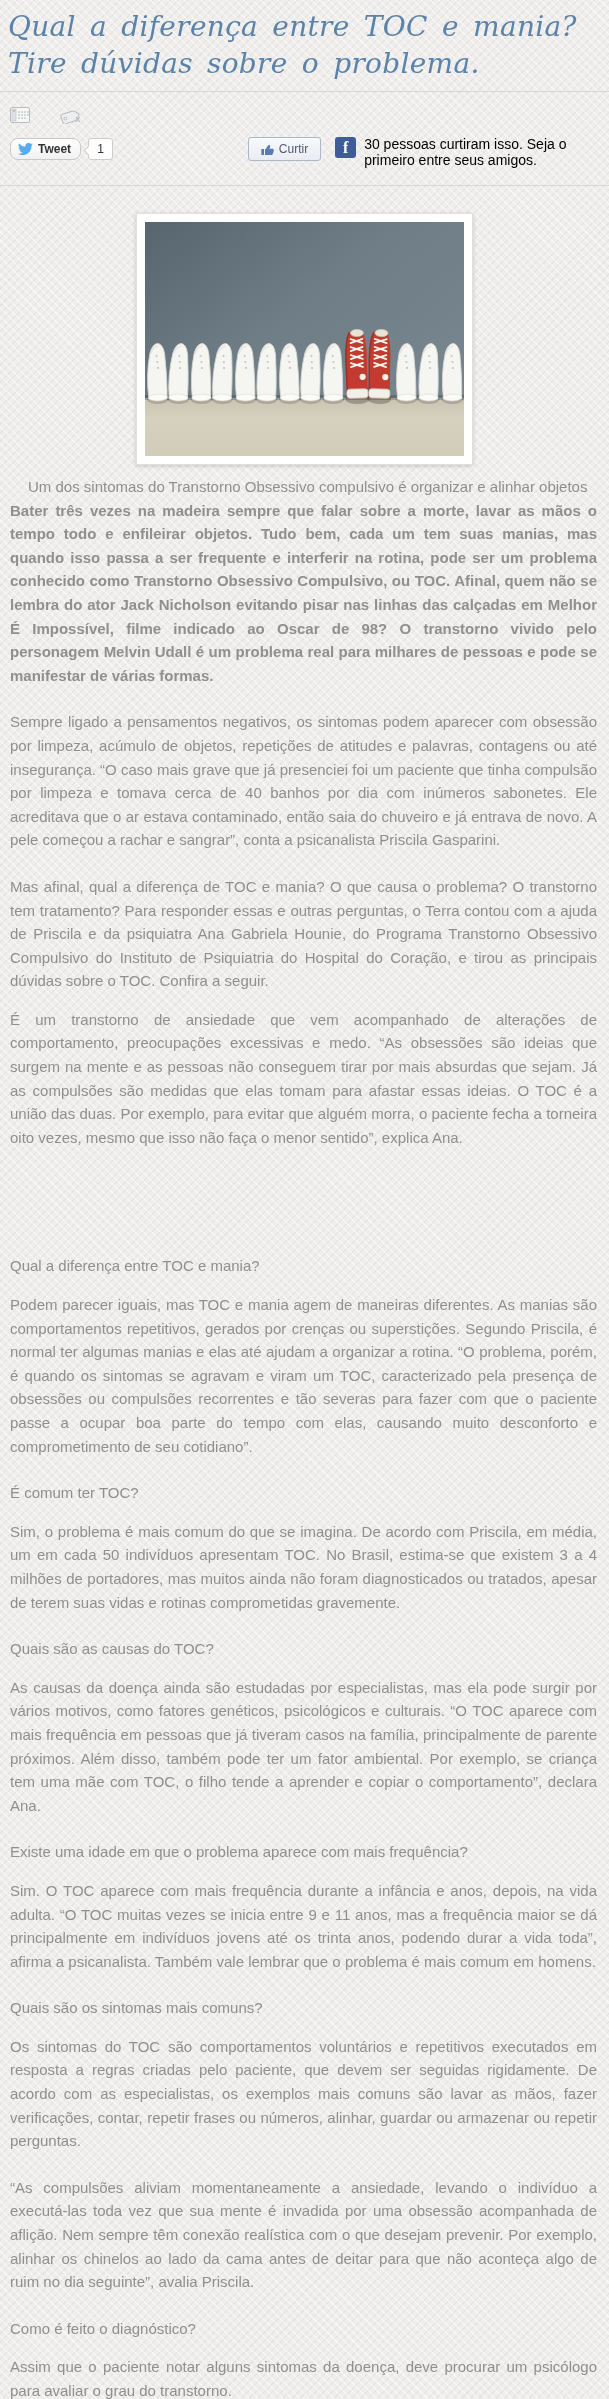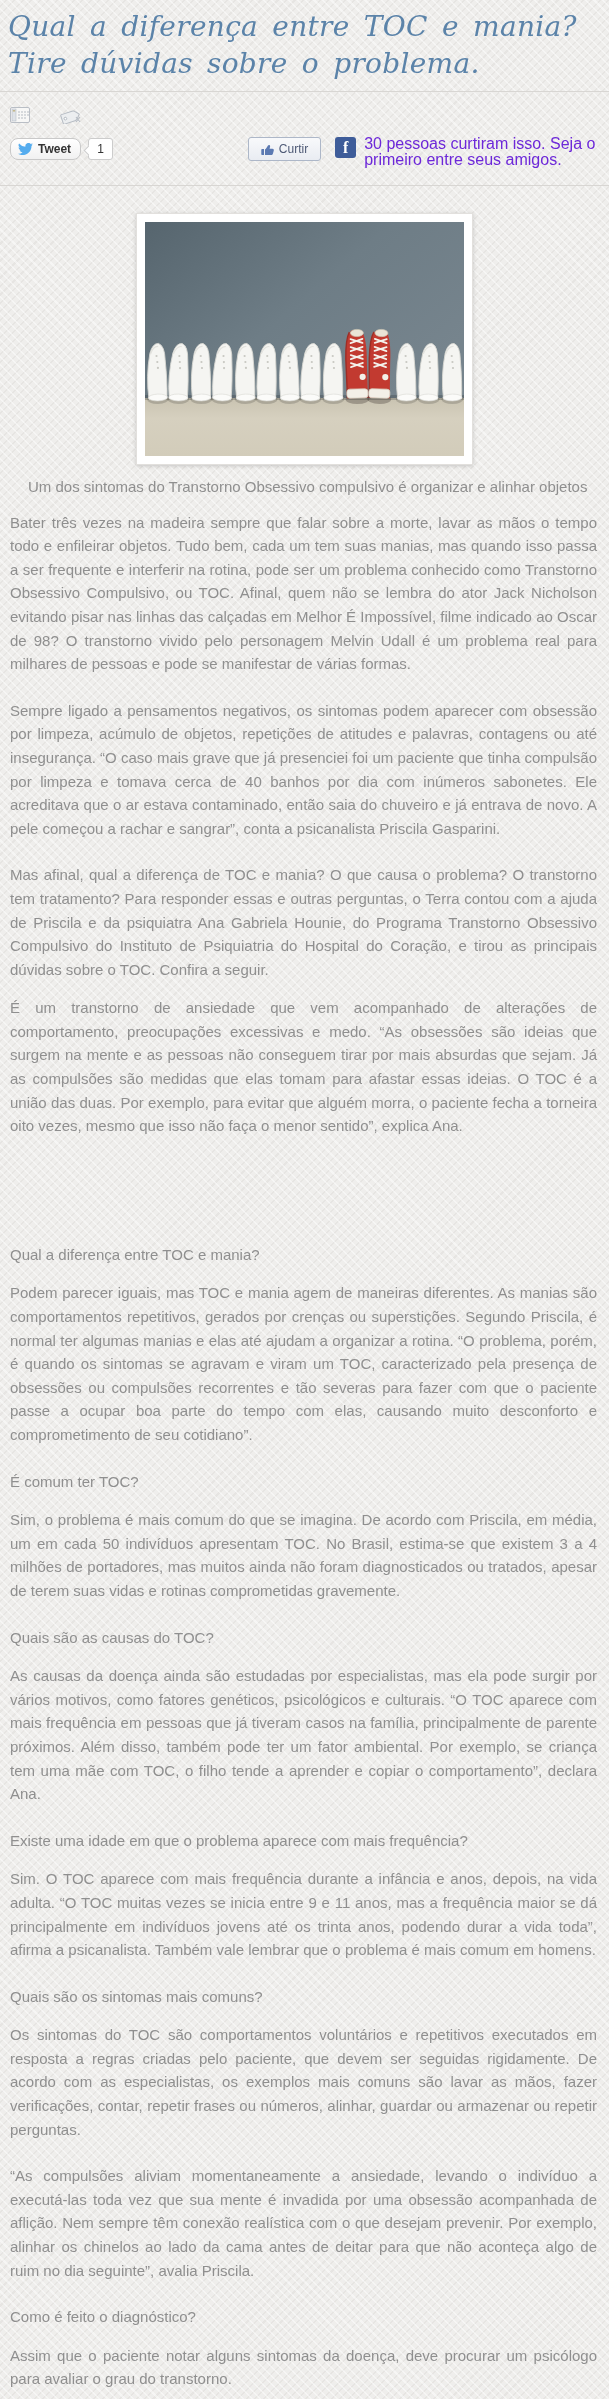--- a/index.html
+++ b/index.html
@@ -63,40 +63,40 @@
     padding: 4px 12px; font-size: 12px; color: #4e5a76;
     cursor: pointer; margin-top: 1px;
   }
   .fb-badge {
     width: 21px; height: 21px; border-radius: 3px;
     background: #3e5c99; color: #fff; font-weight: bold;
     font-size: 16px; line-height: 21px; text-align: center;
     margin: 1px 8px 0 14px; cursor: pointer;
     font-family: "Liberation Serif", serif;
   }
-  .like-status { font-size: 16px; color: #6d28d9; line-height: 16px; width: 236px; }
+  .like-status { font-size: 14px; color: #000000; line-height: 16px; width: 236px; }
 
   
   .photo-frame {
     width: 337px; margin: 27px auto 0 auto;
     background: #fff; padding: 8px;
     border: 1px solid #e2e0dd;
     box-shadow: 0 1px 4px rgba(0,0,0,.18);
   }
   .photo-frame svg { display: block; }
 
   
   .article-body {
     padding: 0 12px 0 10px;
     font-size: 15px; line-height: 23.6px;
     text-align: justify; color: #8f8f8f;
   }
   .caption { margin-top: 10px; text-indent: 18px; }
   .para { margin-top: 23px; }
-  .caption + .para { margin-top: 12px; }
+  .caption + .para { margin-top: 0; font-weight: bold; }
   .question { margin-top: 23px; }
   .answer { margin-top: 15px; }
   .ad-gap { height: 82px; }
 </style>
 </head>
 <body>
 
 <div class="page">
 
   <h1 class="article-title">Qual a diferença entre TOC e mania? Tire dúvidas sobre o problema.</h1>

